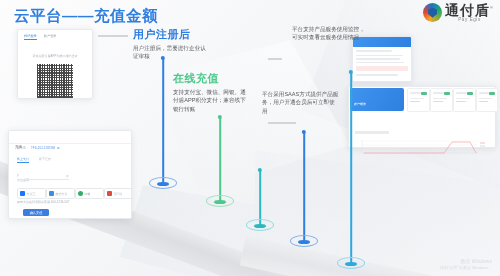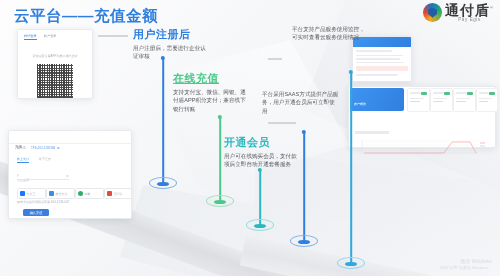--- a/index.html
+++ b/index.html
@@ -277,34 +277,30 @@
     <div class="co-b">用户注册后，需要进行企业认证审核</div>
   </div>
   <div class="pin" style="left:150px;top:58px;width:26px;height:126px;z-index:5;">
     <div class="stem" style="background:#2f7fe0;"></div>
     <div class="dot" style="background:#2f7fe0;"></div>
     <div class="base" style="border-color:#7fb0e8;"></div>
     <div class="bcore" style="background:#2f7fe0;"></div>
   </div>
 
   <div class="callout" style="left:173px;top:71px;">
-    <div class="co-h" style="color:#4cc98a;text-decoration:underline;">在线充值</div>
+    <div class="co-h" style="color:#4cc98a;">在线充值</div>
     <div class="co-b">支持支付宝、微信、网银、通付盾APP积分支付；兼容线下银行转账</div>
   </div>
   <div class="pin" style="left:207px;top:117px;width:26px;height:85px;z-index:5;">
     <div class="stem" style="background:#4cc98a;"></div>
     <div class="dot" style="background:#4cc98a;"></div>
     <div class="base" style="border-color:#9fe0bf;"></div>
     <div class="bcore" style="background:#4cc98a;"></div>
   </div>
 
-  <div class="callout" style="left:224px;top:135px;">
-    <div class="co-h" style="color:#2bb9bf;">开通会员</div>
-    <div class="co-b">用户可在线购买会员，支付款项后立即自动开通套餐服务</div>
-  </div>
   <div class="pin" style="left:247px;top:170px;width:26px;height:56px;z-index:5;">
     <div class="stem" style="background:#2bb9bf;"></div>
     <div class="dot" style="background:#2bb9bf;"></div>
     <div class="base" style="border-color:#8fdde0;"></div>
     <div class="bcore" style="background:#2bb9bf;"></div>
   </div>
 
   <div class="lead" style="left:268px;top:122px;width:28px;"></div>
   <div class="callout" style="left:262px;top:90px;">
     <div class="co-b">平台采用SAAS方式提供产品服务，用户开通会员后可立即使用</div>

